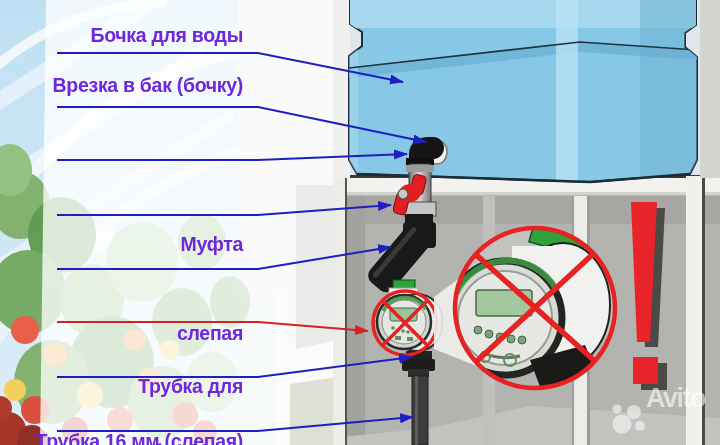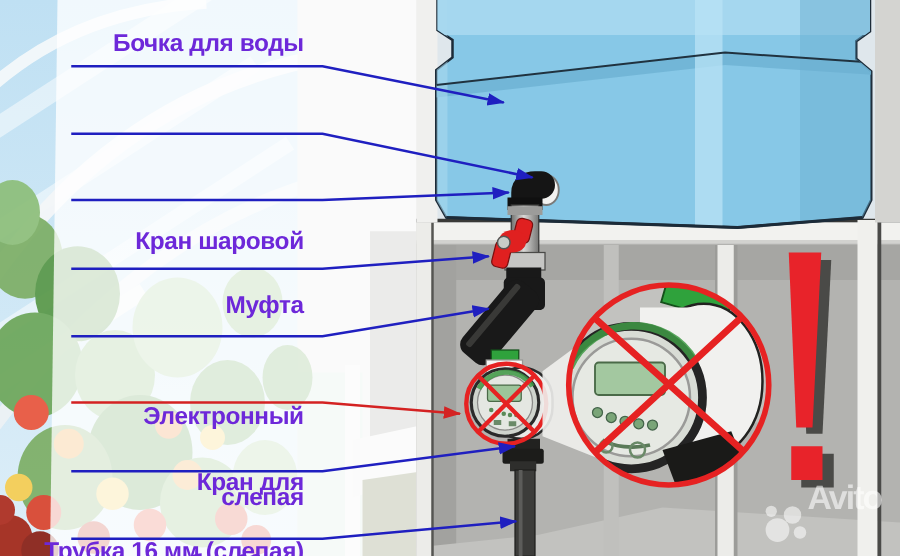--- a/index.html
+++ b/index.html
@@ -232,28 +232,27 @@
 
   <g fill="rgba(255,255,255,0.55)">
     <circle cx="622" cy="424" r="9.5"></circle>
     <circle cx="617" cy="409" r="4.5"></circle>
     <circle cx="634" cy="412" r="7"></circle>
     <circle cx="640" cy="426" r="5"></circle>
   </g>
 </svg>
 
 <div class="label" style="top:25px"><div>Бочка для воды</div></div>
-<div class="label" style="top:183px"><div>Кран шаровой</div></div>
+<div class="label" style="top:75px"><div>Врезка в бак (бочку)</div></div>
 <div class="label" style="top:234px"><div>Муфта</div></div>
 <div class="label" style="top:280px">
-  <div>Электронный</div>
   <div>слепая</div>
 </div>
 <div class="label" style="top:333px">
-  <div>Кран для</div>
+  <div>Трубка для</div>
   <div>трубки 16 мм</div>
 </div>
 <div class="label" style="top:388px">
   <div>Трубка 16 мм (слепая)</div>
   
 </div>
 
 <div class="watermark">Avito</div>
 
 </div>

